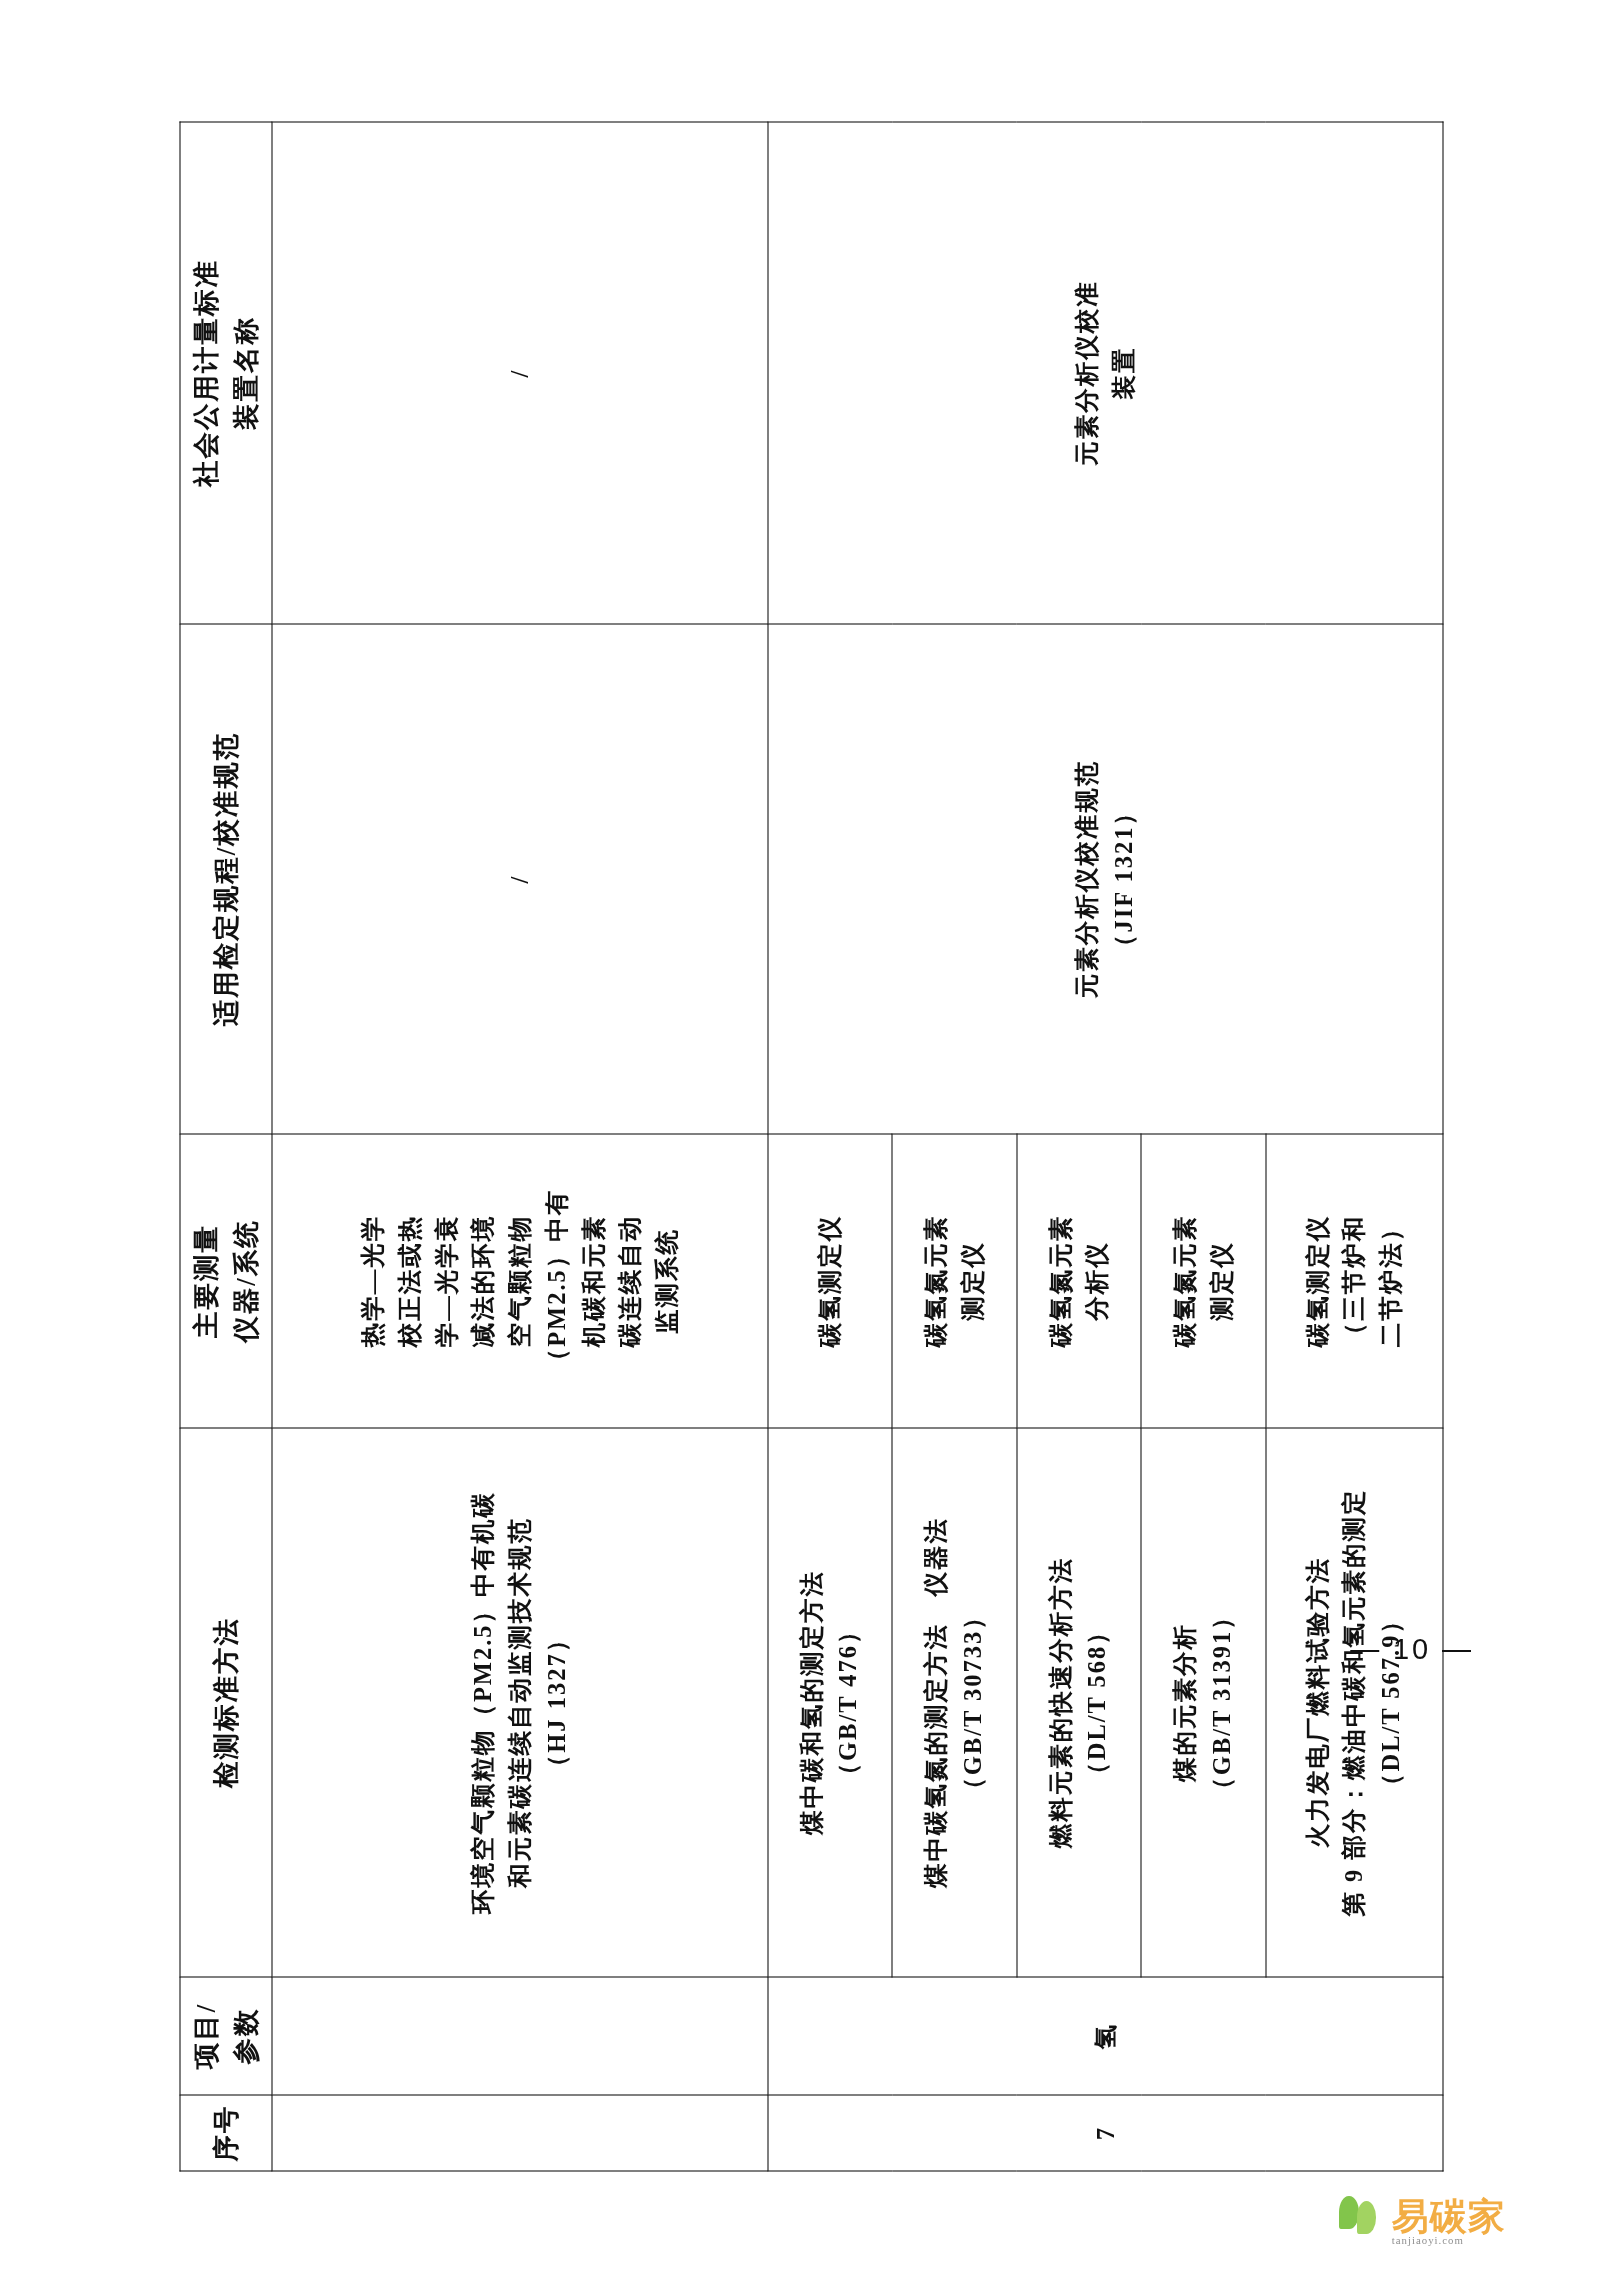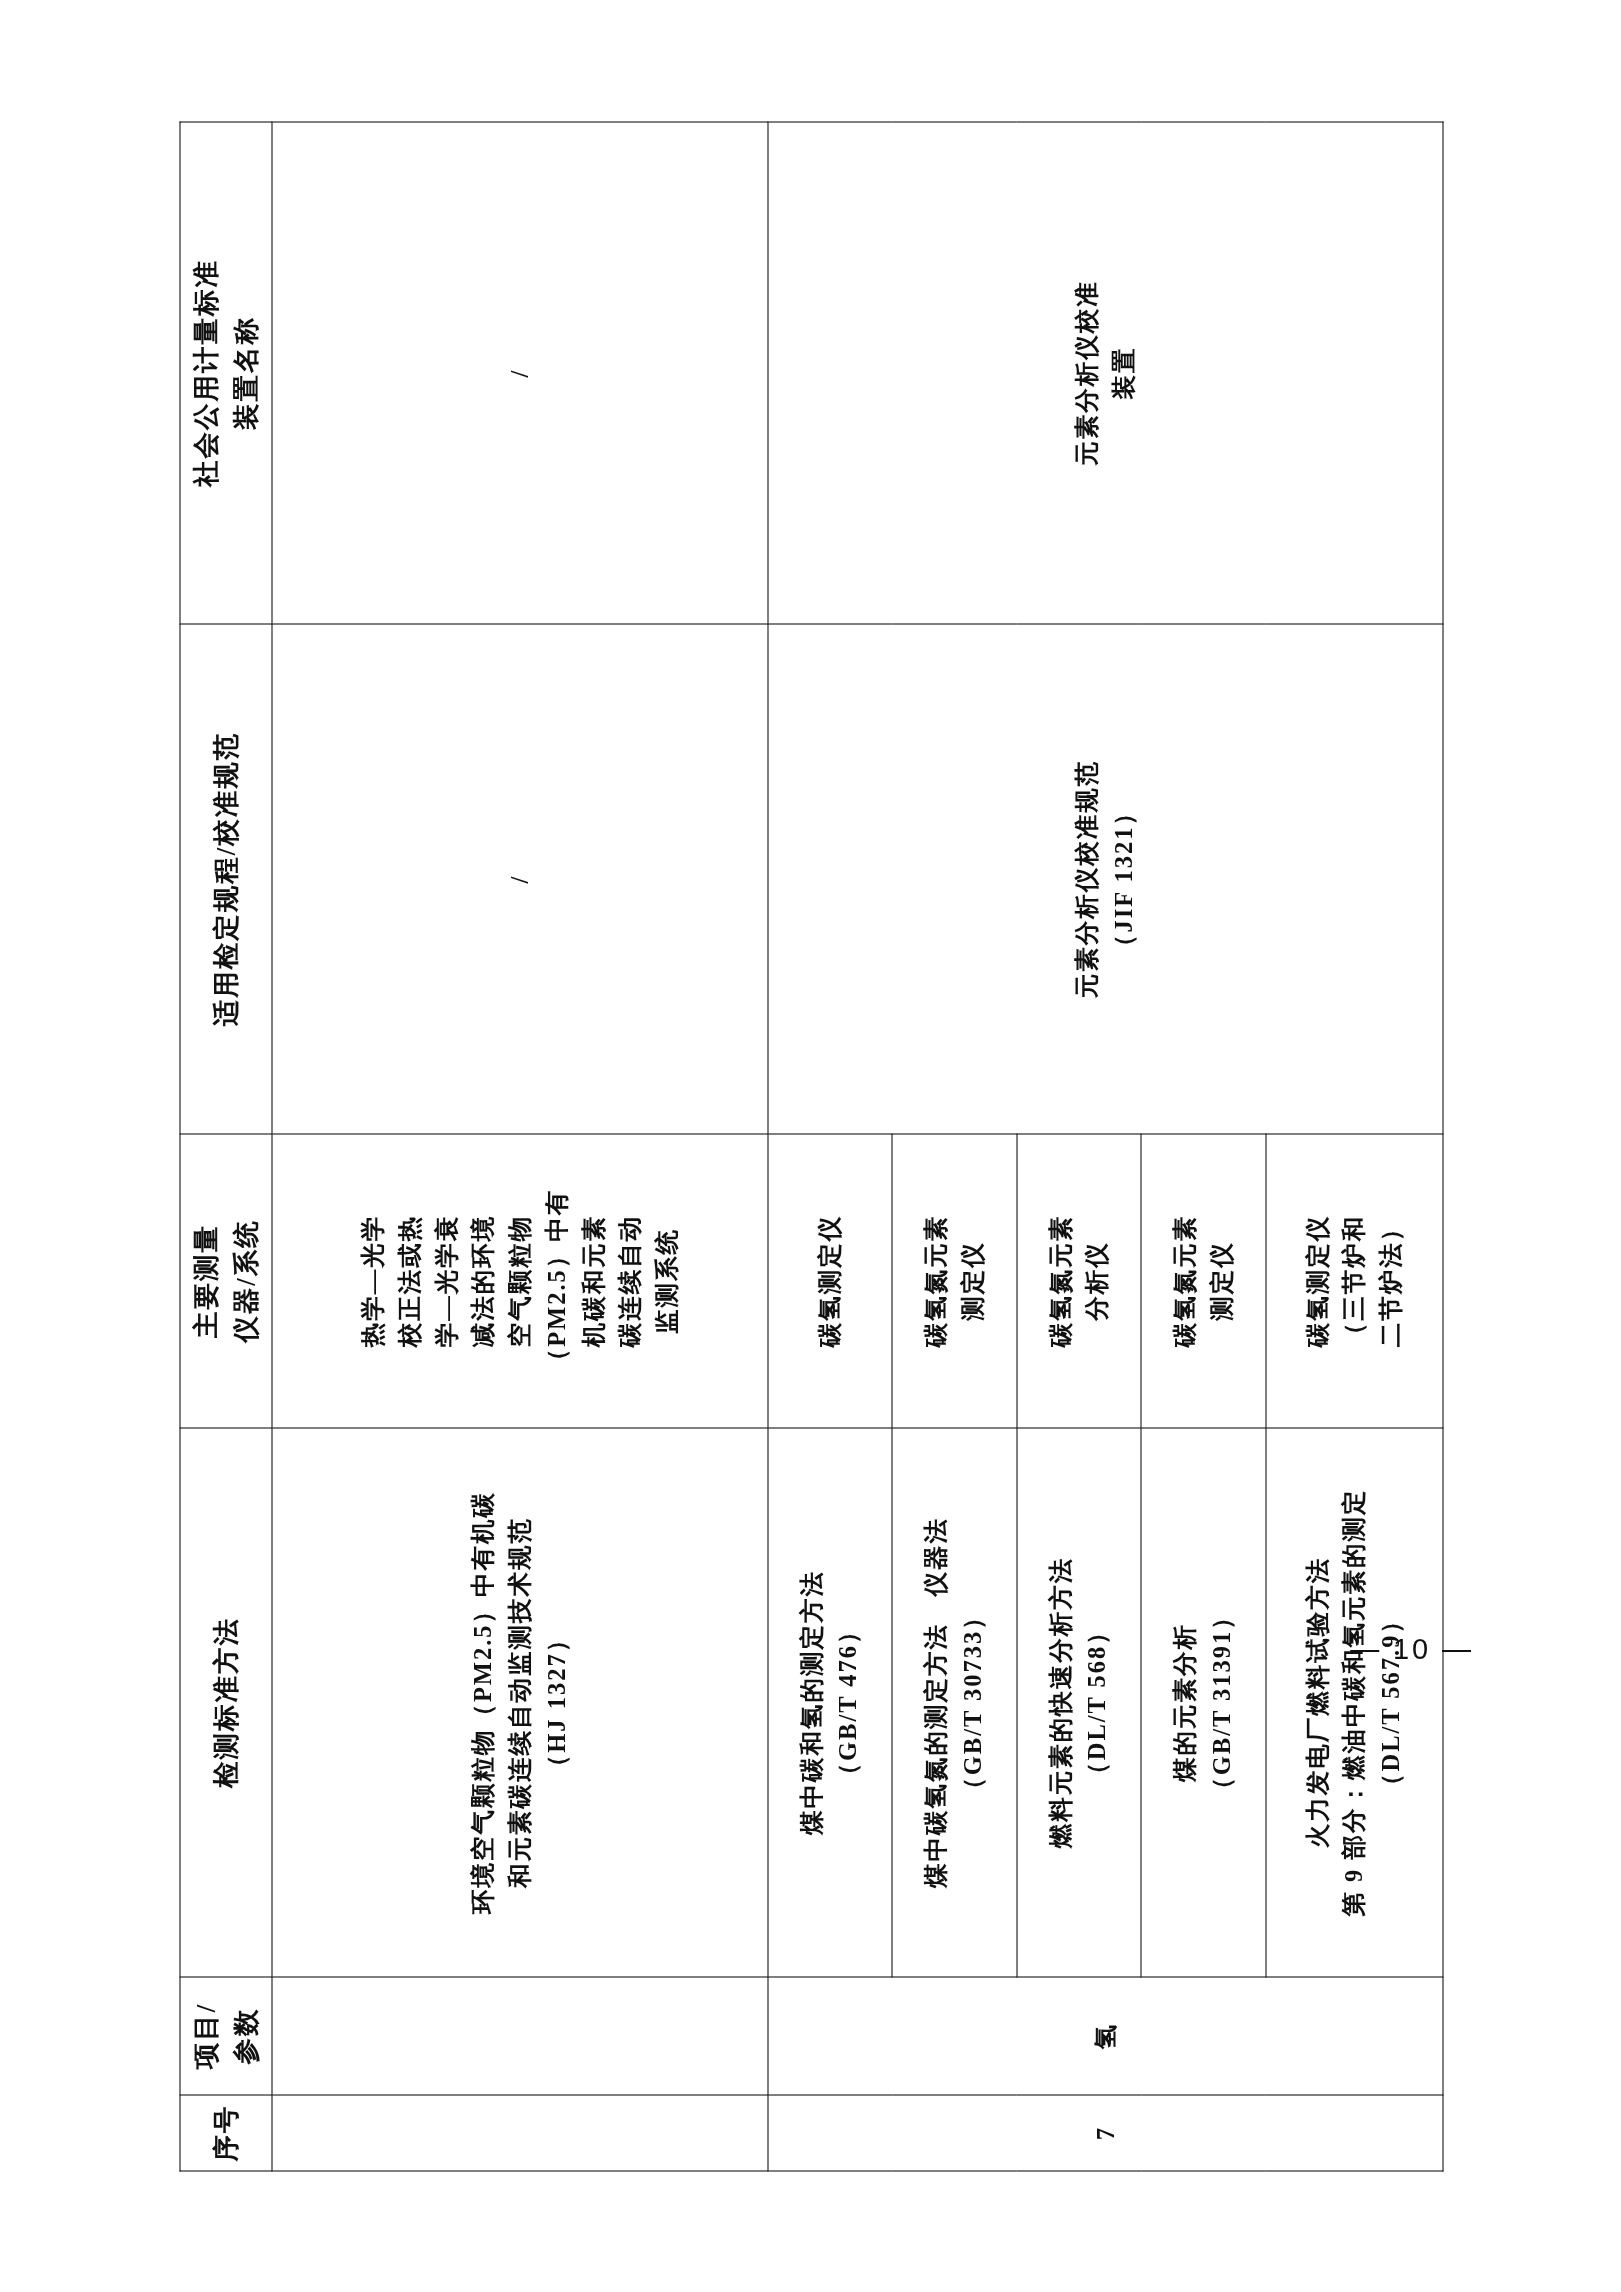--- a/index.html
+++ b/index.html
@@ -209,15 +209,25 @@
           <td class="instr-cell">碳氢测定仪
 （三节炉和
 二节炉法）</td>
         </tr>
       </tbody>
     </table>
   </div>
 
   <div id="page-number">— 10 —</div>
 
+  <div id="watermark">
+    <div class="leaf">
+      <span class="l1"></span>
+        <span class="l2"></span>
+    </div>
+    <div class="wm-text">
+      <span>易碳家</span>
+      <small>tanjiaoyi.com</small>
+    </div>
+  </div>
 
 </div>
 
 
 </body></html>

